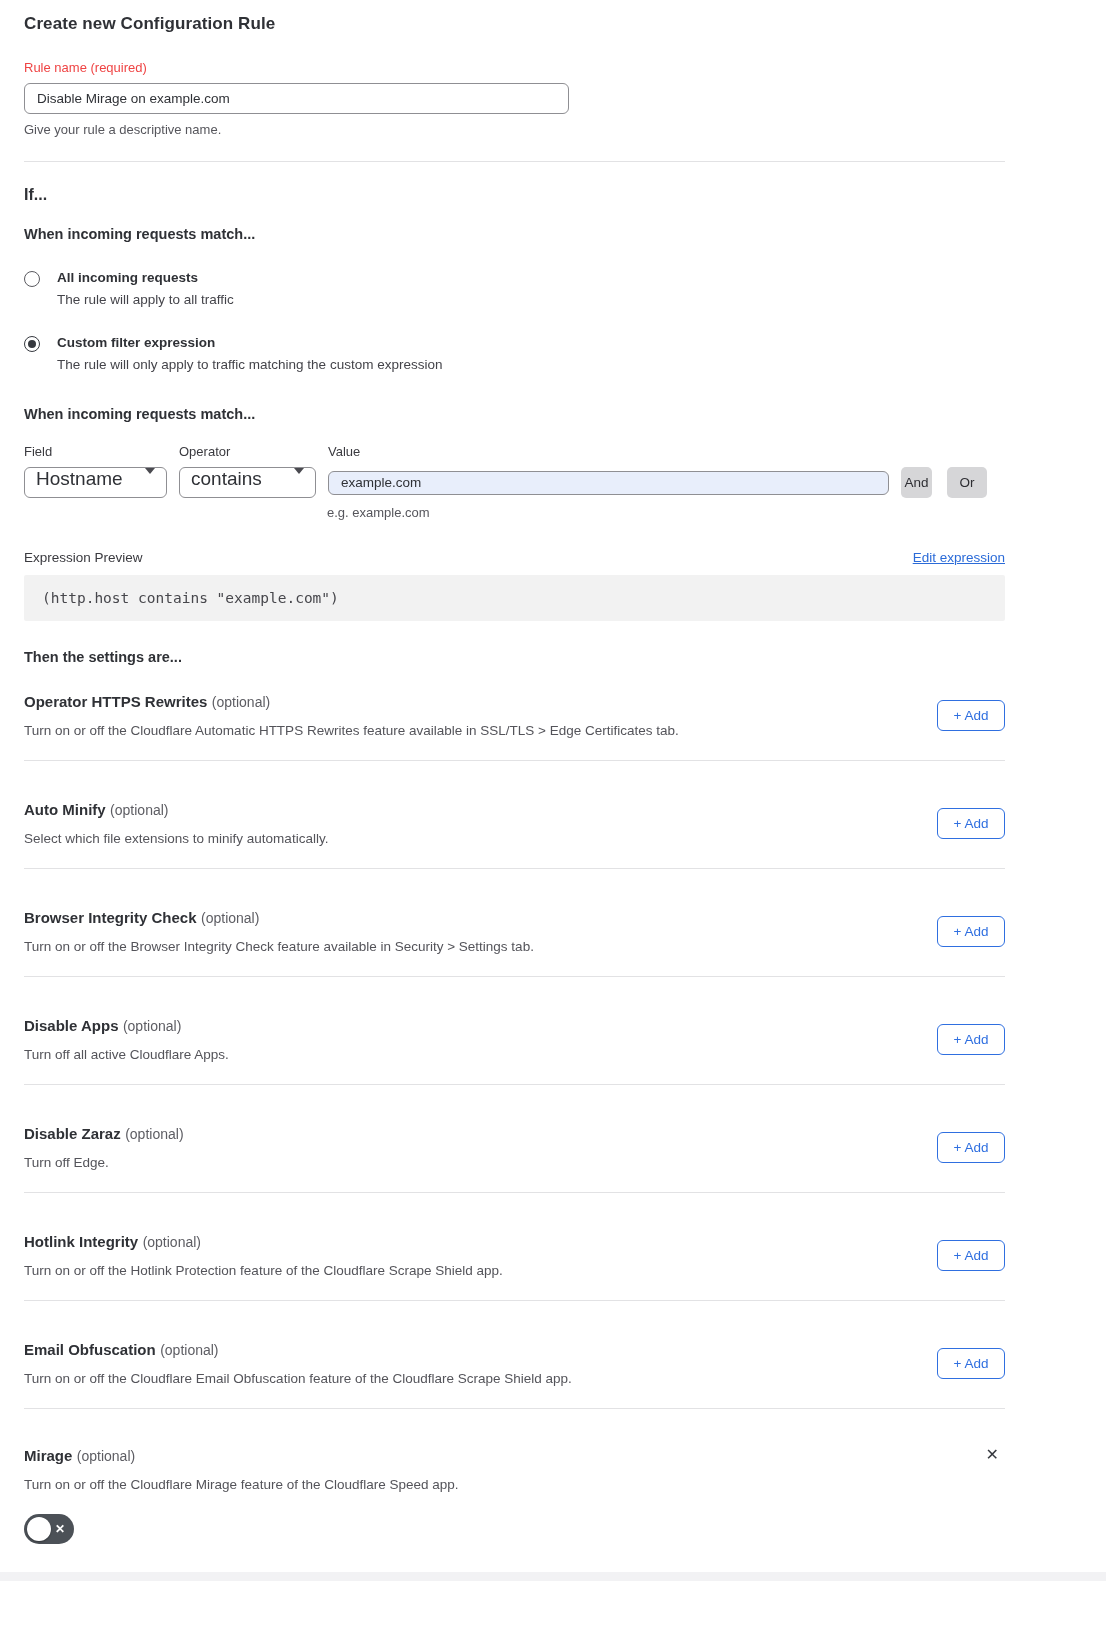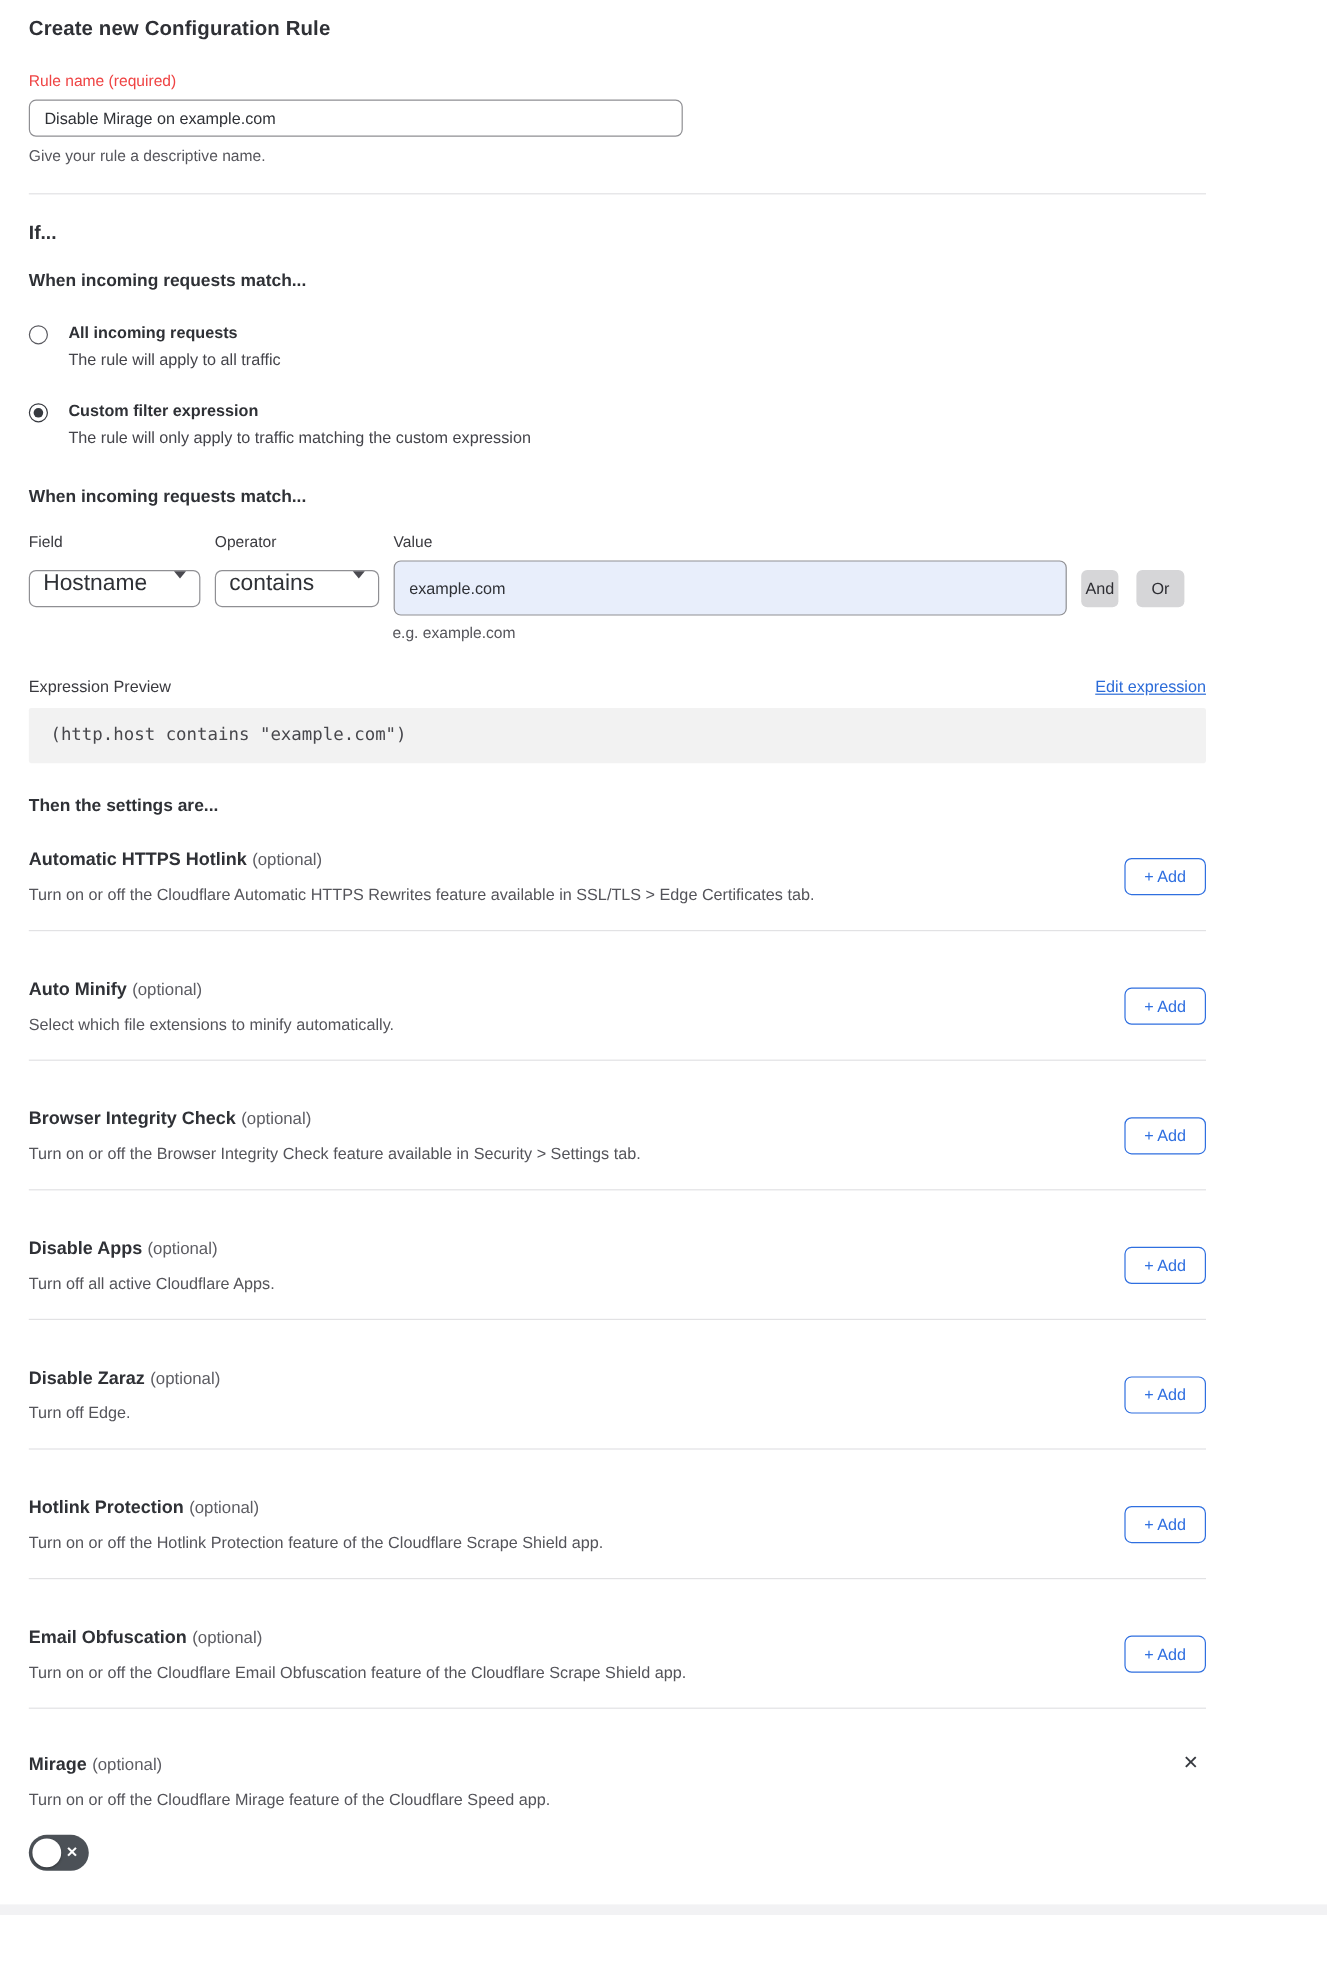--- a/index.html
+++ b/index.html
@@ -53,21 +53,21 @@
   .select-ctl{
     height:31px; border:1px solid var(--ctl-border); border-radius:6px; background:#fff;
     display:flex; align-items:flex-start; justify-content:space-between;
     font-size:19px; padding:0 11px; cursor:pointer;
   }
   .select-field{ width:143px; margin-right:12px;}
   .select-operator{ width:137px; margin-right:12px;}
   .caret{ width:0; height:0; border-left:5px solid transparent; border-right:5px solid transparent;
     border-top:6px solid #4a4a50; margin-left:8px;}
   .value-input{
-    width:561px; height:46px; border:1px solid var(--ctl-border); border-radius:6px;
+    width:561px; height:24px; border:1px solid var(--ctl-border); border-radius:6px;
     background:var(--value-bg); font-family:"Liberation Sans", sans-serif;
     font-size:13.5px; color:var(--text); padding:0 12px; outline:none; margin-right:12px;
   }
   .gray-btn{
     height:31px; border:none; border-radius:5px; background:var(--btn-gray);
     font-family:"Liberation Sans", sans-serif; font-size:13.5px; color:#2e2e33; cursor:pointer;
   }
   .and-btn{ width:31px; margin-right:15px;}
   .or-btn{ width:40px;}
   .value-hint{ font-size:13px; color:var(--muted); margin-top:7px; margin-left:303px;}
@@ -174,21 +174,21 @@
     <span class="edit-link">Edit expression</span>
   </div>
   <div class="code-box">(http.host contains "example.com")</div>
 
   <div class="settings-heading">Then the settings are...</div>
 
   <div id="settings-list">
     <div class="setting-row">
       <div class="setting-texts">
         <div>
-          <span class="setting-title">Automatic HTTPS Hotlink</span>
+          <span class="setting-title">Operator HTTPS Rewrites</span>
           <span class="setting-optional">(optional)</span>
         </div>
         <div class="setting-desc">Turn on or off the Cloudflare Automatic HTTPS Rewrites feature available in SSL/TLS &gt; Edge Certificates tab.</div>
       </div>
       <button class="add-btn">+ Add</button>
     </div>
 
     <div class="setting-row">
       <div class="setting-texts">
         <div>
@@ -229,21 +229,21 @@
           <span class="setting-optional">(optional)</span>
         </div>
         <div class="setting-desc">Turn off Edge.</div>
       </div>
       <button class="add-btn">+ Add</button>
     </div>
 
     <div class="setting-row">
       <div class="setting-texts">
         <div>
-          <span class="setting-title">Hotlink Protection</span>
+          <span class="setting-title">Hotlink Integrity</span>
           <span class="setting-optional">(optional)</span>
         </div>
         <div class="setting-desc">Turn on or off the Hotlink Protection feature of the Cloudflare Scrape Shield app.</div>
       </div>
       <button class="add-btn">+ Add</button>
     </div>
 
     <div class="setting-row">
       <div class="setting-texts">
         <div>

